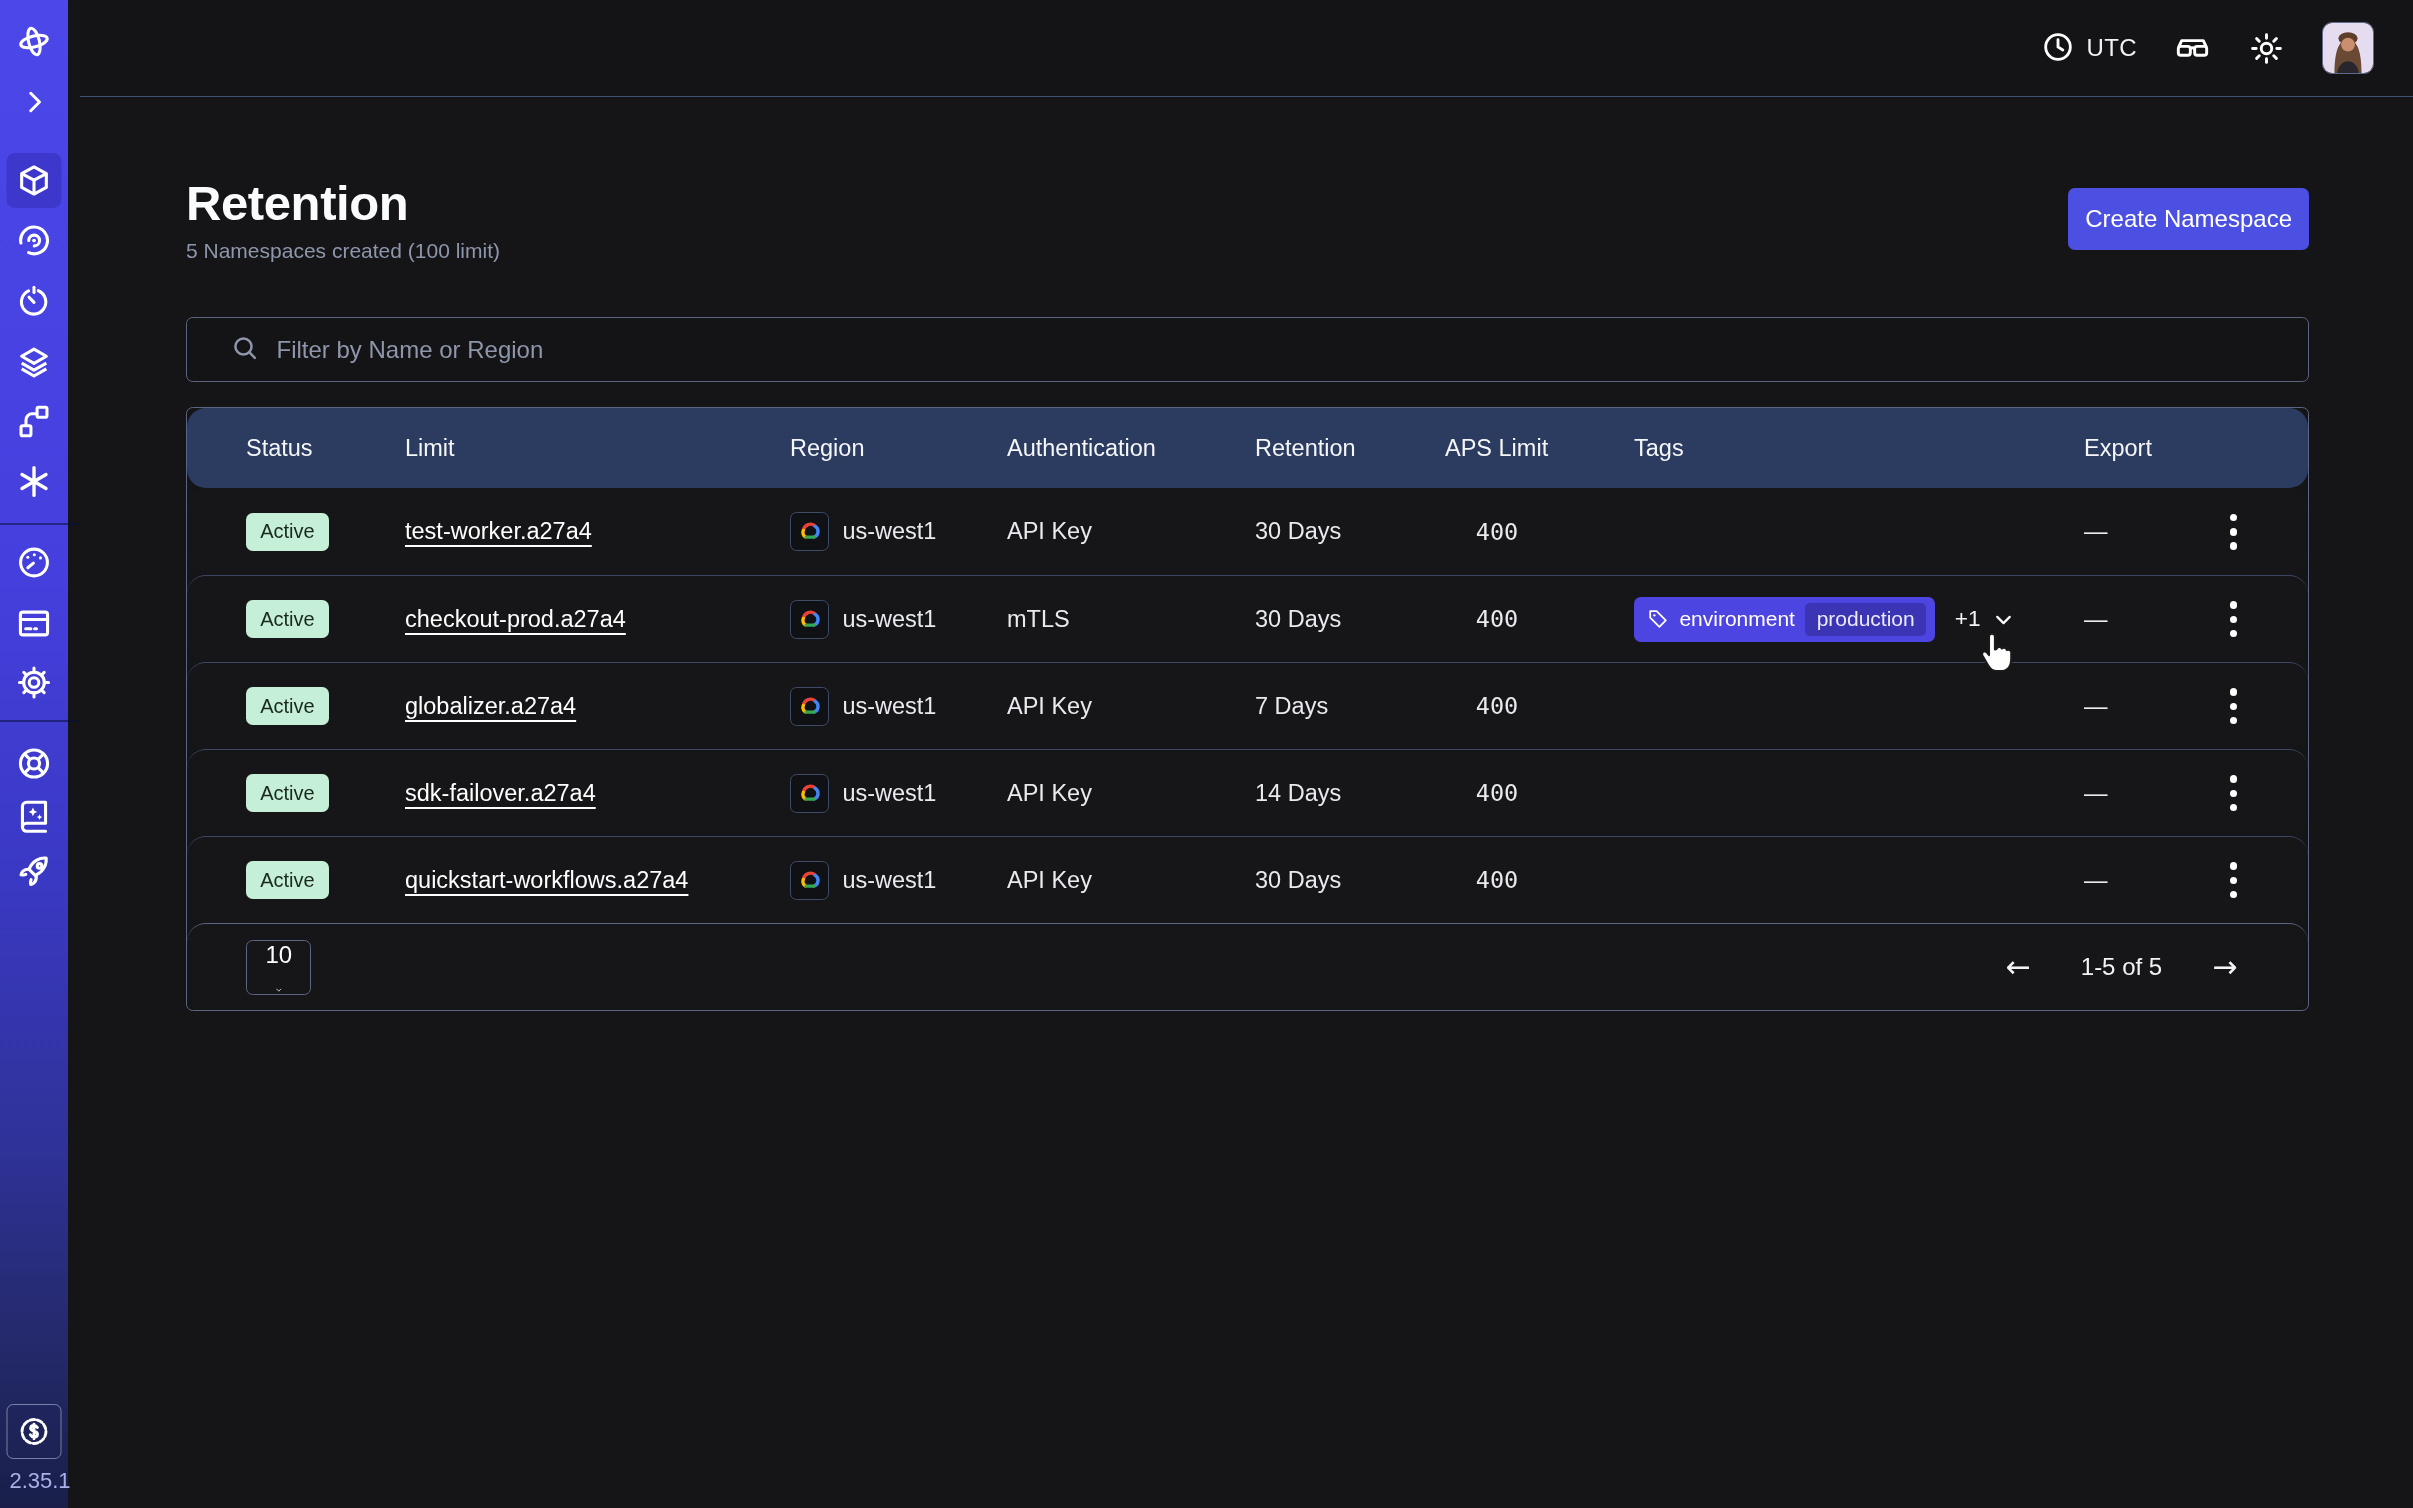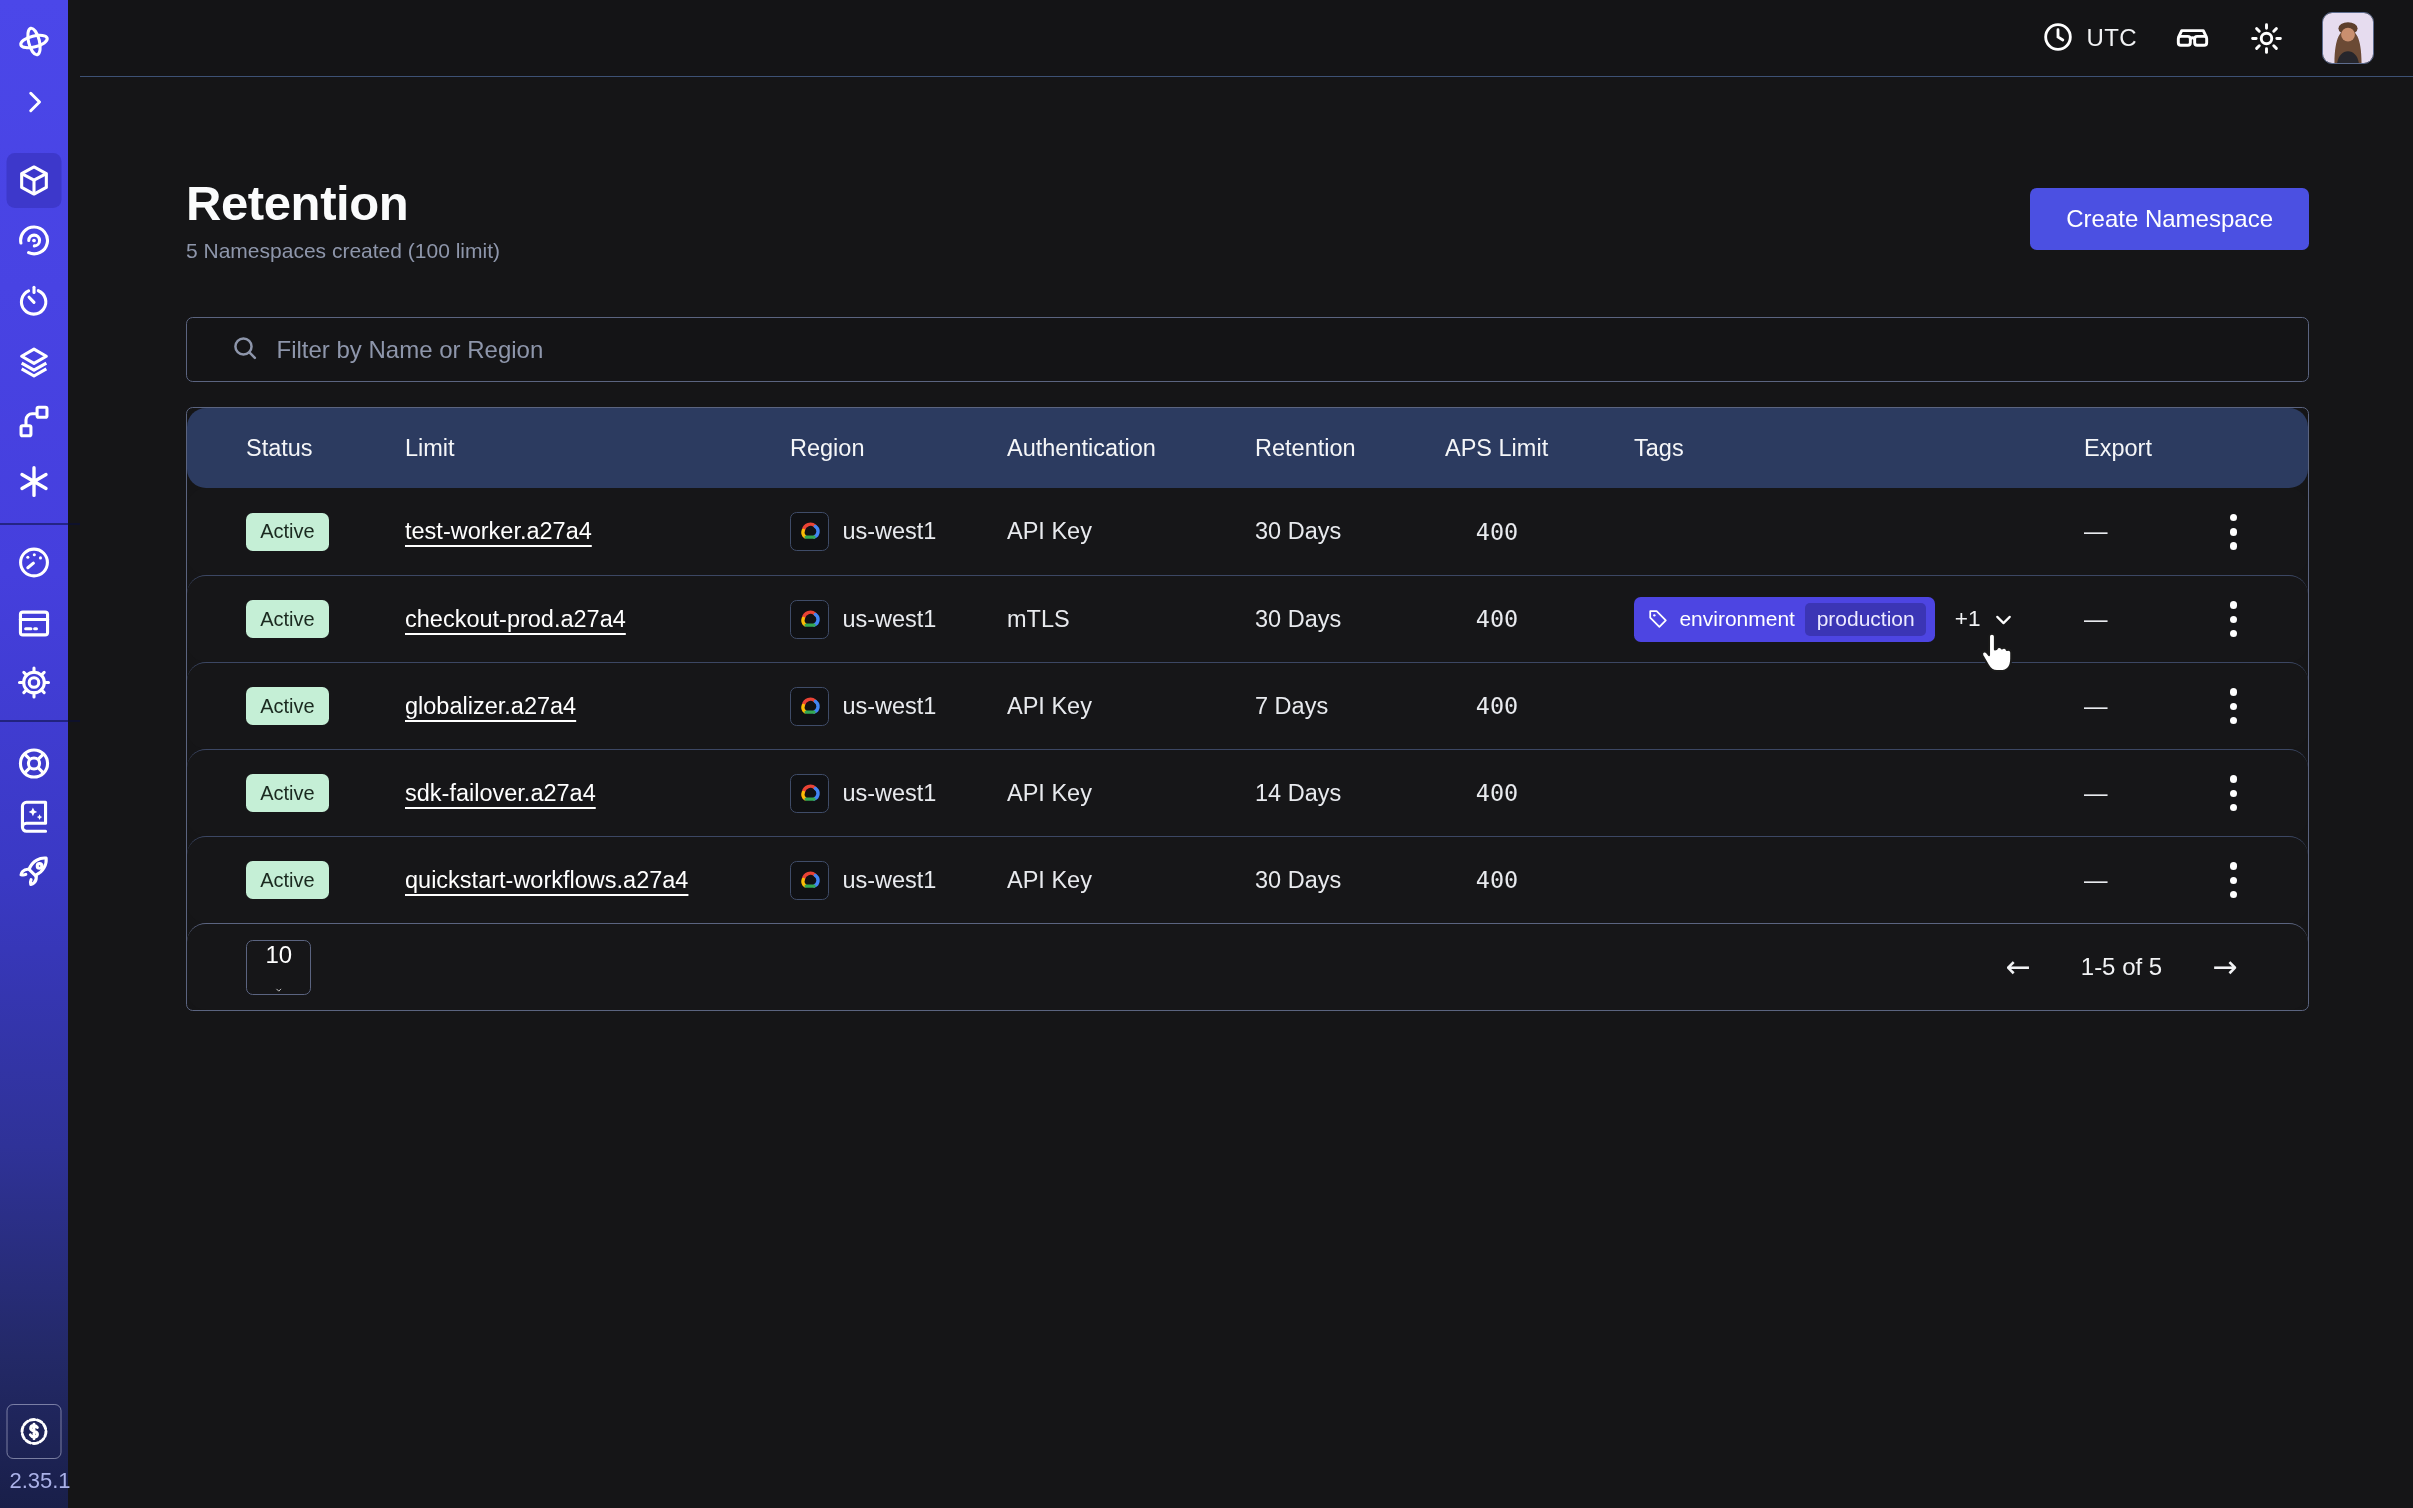--- a/index.html
+++ b/index.html
@@ -32,21 +32,21 @@
     display:flex; align-items:center; justify-content:center;
   }
   .bottom-badge svg { width:35px; height:35px; }
   .version {
     position:absolute; top:1468px; left:0; width:80px;
     text-align:center; font-size:22px; color:#aab1e8;
   }
 
   
   .topbar {
-    position:absolute; left:80px; top:0; right:0; height:77px;
+    position:absolute; left:80px; top:0; right:0; height:97px;
     background:#141416; border-bottom:1.7px solid #3d5174;
     display:flex; align-items:center; justify-content:flex-end;
     gap:37px; padding-right:39px;
   }
   .tz-group { display:flex; align-items:center; gap:11.7px; cursor:pointer; }
   .tz-group svg { width:34px; height:34px; }
   .tz-label { font-size:24px; letter-spacing:0.4px; }
   .topbar-icon svg { width:37px; height:37px; display:block; }
   .avatar {
     width:52px; height:52px; border-radius:10px; overflow:hidden;
@@ -54,21 +54,21 @@
   }
   .avatar svg { width:100%; height:100%; display:block; }
 
   
   .main { position:absolute; left:80px; top:81px; right:0; padding:0 104px 0 106px; }
   .page-head { margin-top:94px; display:flex; align-items:center; justify-content:space-between; }
   .page-title { font-size:49px; font-weight:700; letter-spacing:-0.4px; color:#fafbfc; }
   .page-subtitle { margin-top:8.4px; font-size:21px; color:#8e96ab; }
   .create-btn {
     background:#4b50e2; color:#fff; border:none; border-radius:6.7px;
-    height:62px; padding:0 36px; font-size:24px; font-family:inherit; cursor:pointer;
+    height:62px; padding:0 17px; font-size:24px; font-family:inherit; cursor:pointer;
   }
 
   .filter-wrap {
     margin-top:54px; height:65px; border:1.7px solid #5b6480; border-radius:6.7px;
     display:flex; align-items:center; gap:17px; padding:0 44px; background:#141416;
   }
   .filter-wrap svg { width:28.5px; height:28.5px; flex:0 0 auto; }
   .filter-input {
     flex:1; background:transparent; border:none; outline:none;
     font-size:24px; color:#e8eaee; font-family:inherit;

